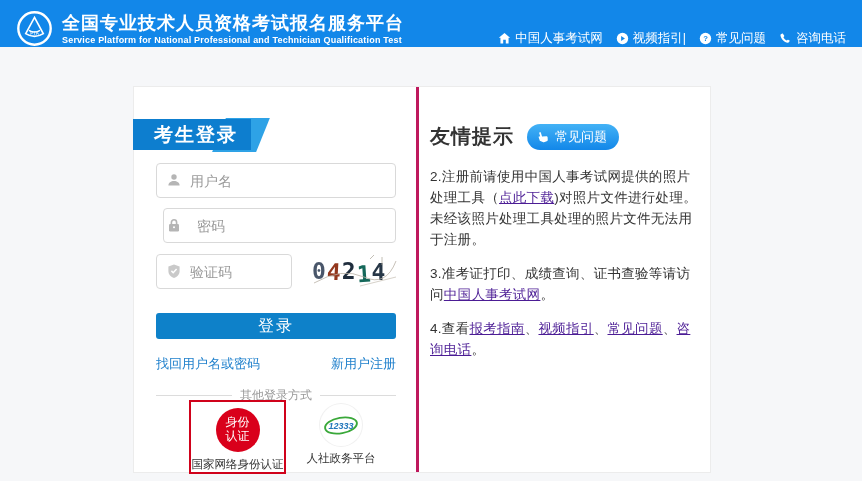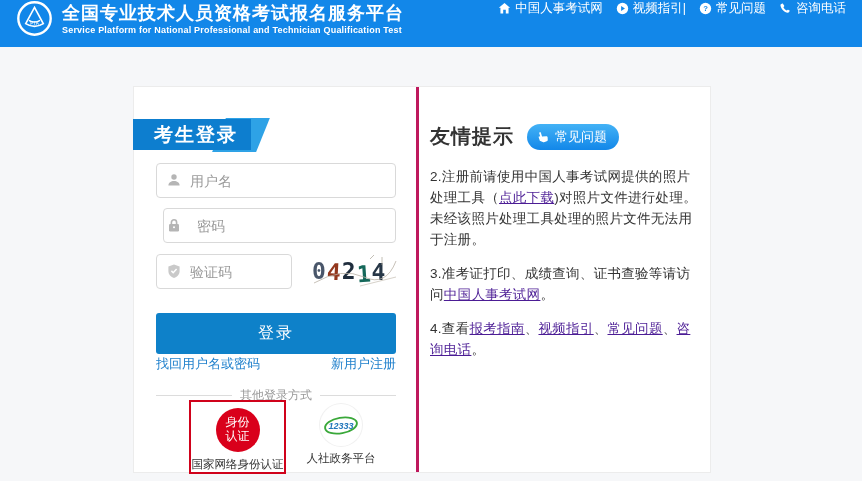--- a/index.html
+++ b/index.html
@@ -5,21 +5,21 @@
   * { margin:0; padding:0; box-sizing:border-box; }
   html,body { width:862px; height:481px; }
   body {
     font-family:"Liberation Sans","DejaVu Sans",sans-serif;
     background:#f6f7f9; position:relative; overflow:hidden;
   }
 
   
   .header {
     position:absolute; top:0; left:0; width:862px; height:47px;
-    background:#1287e9; display:flex; align-items:flex-start;
+    background:#1287e9; display:flex; align-items:flex-end;
     padding:0 16px 0 16px; color:#fff;
   }
   .brand { display:flex; align-items:center; gap:9px; }
   .logo { width:37px; height:37px; flex:0 0 auto; }
   .brand-cn { font-size:18px; font-weight:bold; letter-spacing:1px; line-height:20px; }
   .brand-en { font-size:9px; font-weight:bold; letter-spacing:0.2px; margin-top:2px; }
   .topnav { margin-left:auto; display:flex; align-items:center; gap:13px; font-size:12.5px; }
   .nav-item { display:flex; align-items:center; gap:4px; color:#fff; text-decoration:none; cursor:pointer; white-space:nowrap; }
   .nav-item svg { display:block; }
 
@@ -62,21 +62,21 @@
     font-family:"DejaVu Sans Mono","Liberation Mono",monospace;
     font-size:23px; font-weight:bold; letter-spacing:1px;
   }
   .captcha-img .digits span { display:inline-block; }
   .captcha-img .digits span:nth-child(2){ transform:translateY(1px) rotate(3deg); }
   .captcha-img .digits span:nth-child(4){ transform:translateY(3px) rotate(-4deg); }
   .captcha-img .digits span:nth-child(5){ transform:translateY(1px); }
   .captcha-noise { position:absolute; left:0; top:0; pointer-events:none; }
 
   .btn-login {
-    position:absolute; left:22px; top:226px; width:240px; height:41px;
+    position:absolute; left:22px; top:226px; width:240px; height:26px;
     background:#0e81c9; border:none; border-radius:3px; color:#fff;
     font-size:16px; letter-spacing:2px; cursor:pointer; font-family:inherit;
   }
   .links-row {
     position:absolute; left:22px; top:268px; width:240px;
     display:flex; justify-content:space-between; font-size:13px;
   }
   .links-row a { color:#2080cc; text-decoration:none; cursor:pointer; }
 
   .other-divider {

